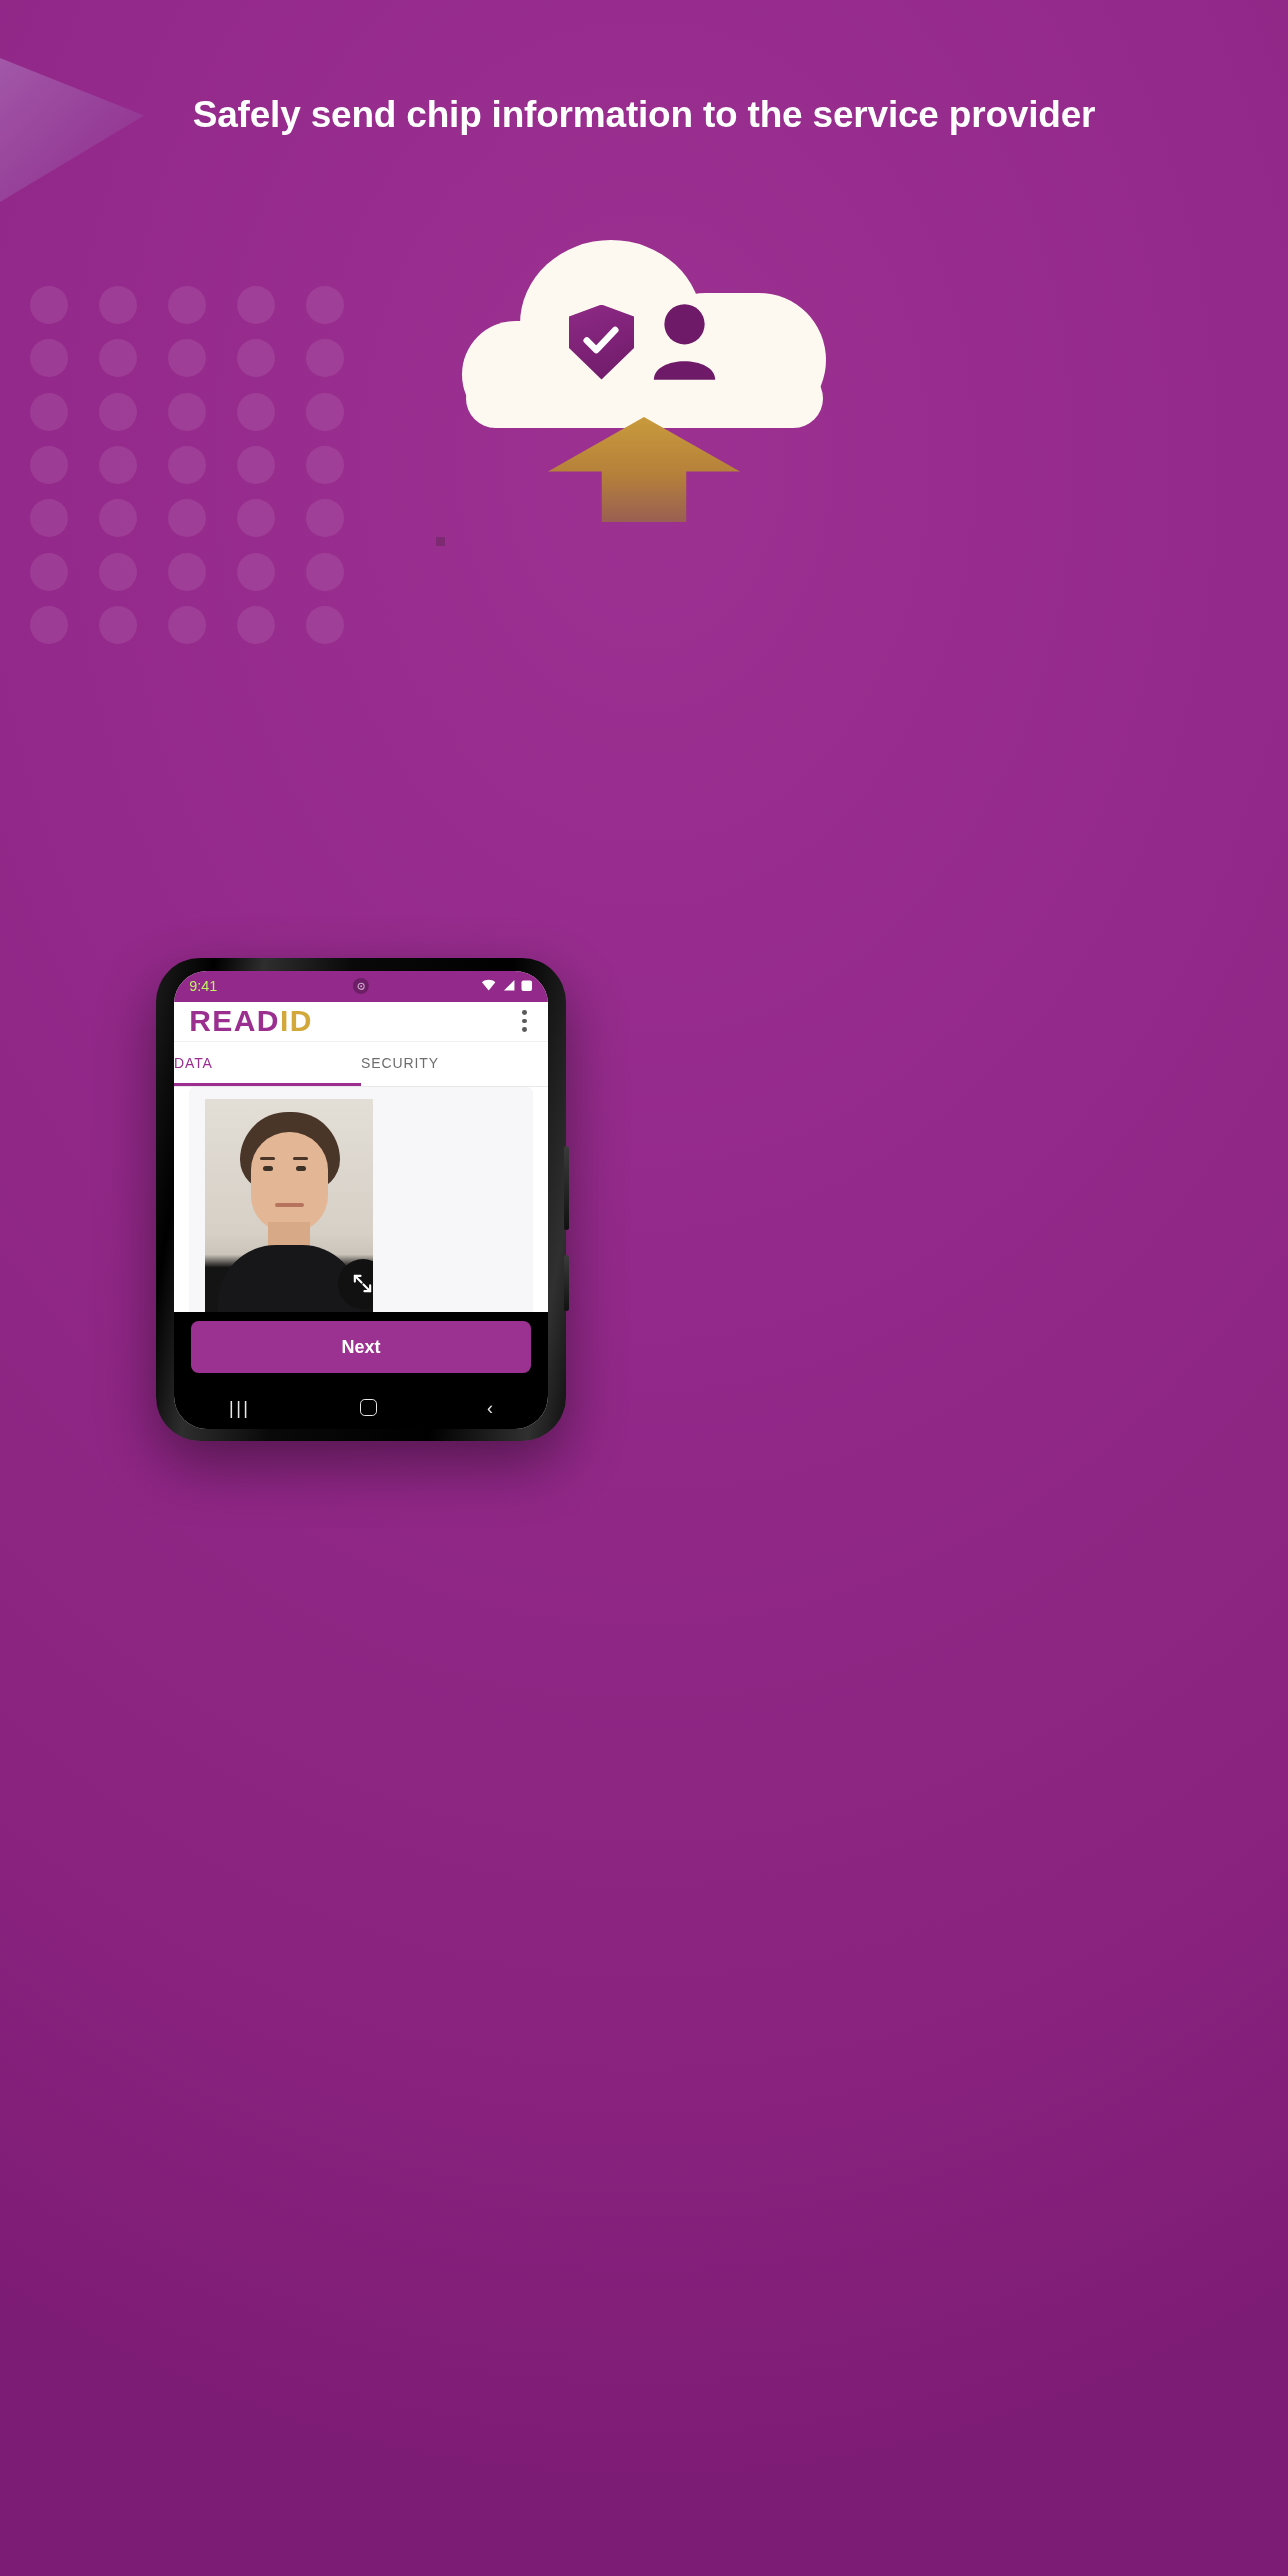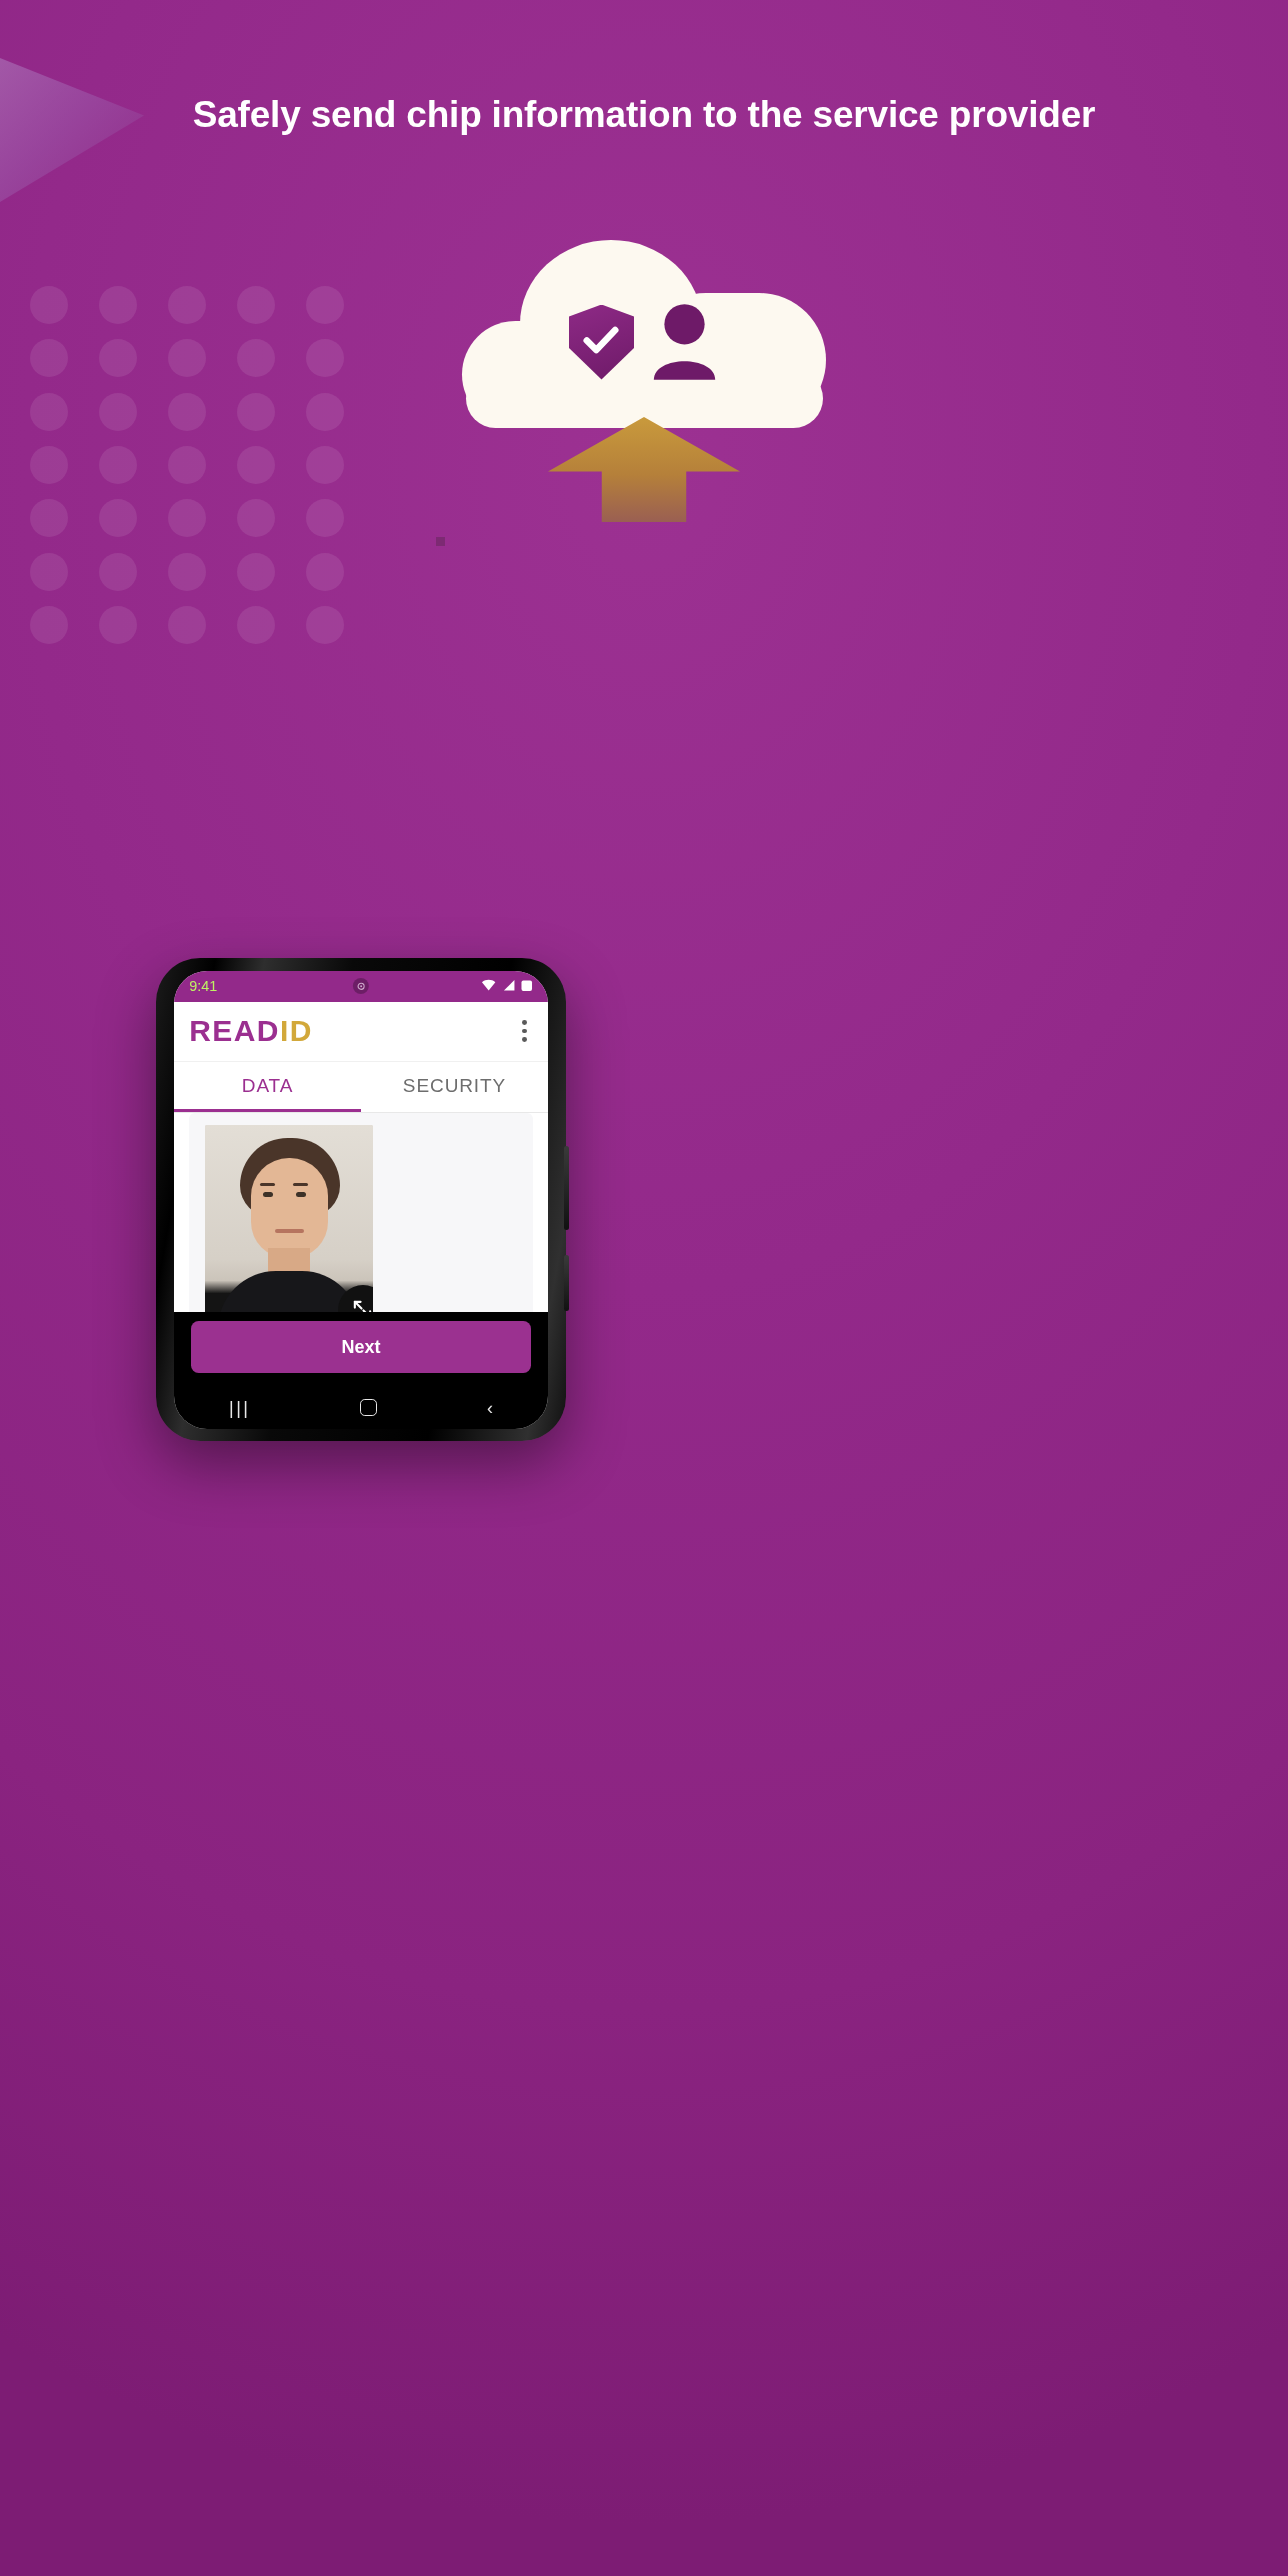--- a/index.html
+++ b/index.html
@@ -95,36 +95,36 @@
     font-size:14.4px; position:relative; flex:0 0 auto;
   }
   .sb-time { font-weight:400; }
   .sb-center { position:absolute; left:50%; transform:translateX(-50%);
     width:16.3px; height:16.3px; border-radius:50%;
     background:rgba(0,0,0,.26); display:flex; align-items:center; justify-content:center; }
   .sb-right { margin-left:auto; display:flex; align-items:center; gap:5.8px; }
 
   
   .appbar {
-    height:60px; background:#fff; display:flex; align-items:center;
+    height:40px; background:#fff; display:flex; align-items:center;
     padding:0 15.3px; flex:0 0 auto; border-bottom:1px solid #f0f0f0;
   }
   .logo { font-size:30px; font-weight:700; letter-spacing:1.4px; }
   .logo .read { color:#9b2f90; }
   .logo .id   { color:#d2a83a; }
   .kebab { margin-left:auto; display:flex; flex-direction:column; gap:3.8px; padding:7.7px 5.8px; cursor:pointer; }
   .kebab b { width:4.8px; height:4.8px; border-radius:50%; background:#5a5a5a; display:block; }
 
   
   .page-title { padding:17px 17px 13.4px; font-size:24px; font-weight:400; color:#1c1c1c; flex:0 0 auto; }
 
   
   .tabs { display:flex; flex:0 0 auto; border-bottom:1px solid #e8e8e8; position:relative; }
-  .tab { flex:1; text-align:center; padding:13.4px 0 15.3px;
-    font-size:19px; letter-spacing:0.9px; color:#6d6d6d; cursor:pointer; }
+  .tab { flex:1; text-align:left; padding:13.4px 0 15.3px;
+    font-size:14px; letter-spacing:0.9px; color:#6d6d6d; cursor:pointer; }
   .tab.active { color:#9b2f90; }
   .tab-ind { position:absolute; bottom:0; left:0; width:50%; height:2.9px; background:#9b2f90; }
 
   
   .content { flex:1; overflow:hidden; background:#fff; position:relative; }
   .sec-label { font-size:12.5px; color:#6f6f6f; letter-spacing:0.9px; padding:15.3px 17px 7.7px; }
   .face-card { margin:0 15.3px; background:#f7f7f9; border-radius:5.8px; padding:11.5px 15.3px 13.4px; }
   .face-img {
     width:168px; height:216px; border-radius:1.9px; position:relative; overflow:hidden;
     background:linear-gradient(180deg,#d9d4cd 0%, #cfc8c0 55%, #1a1a1a 100%);

